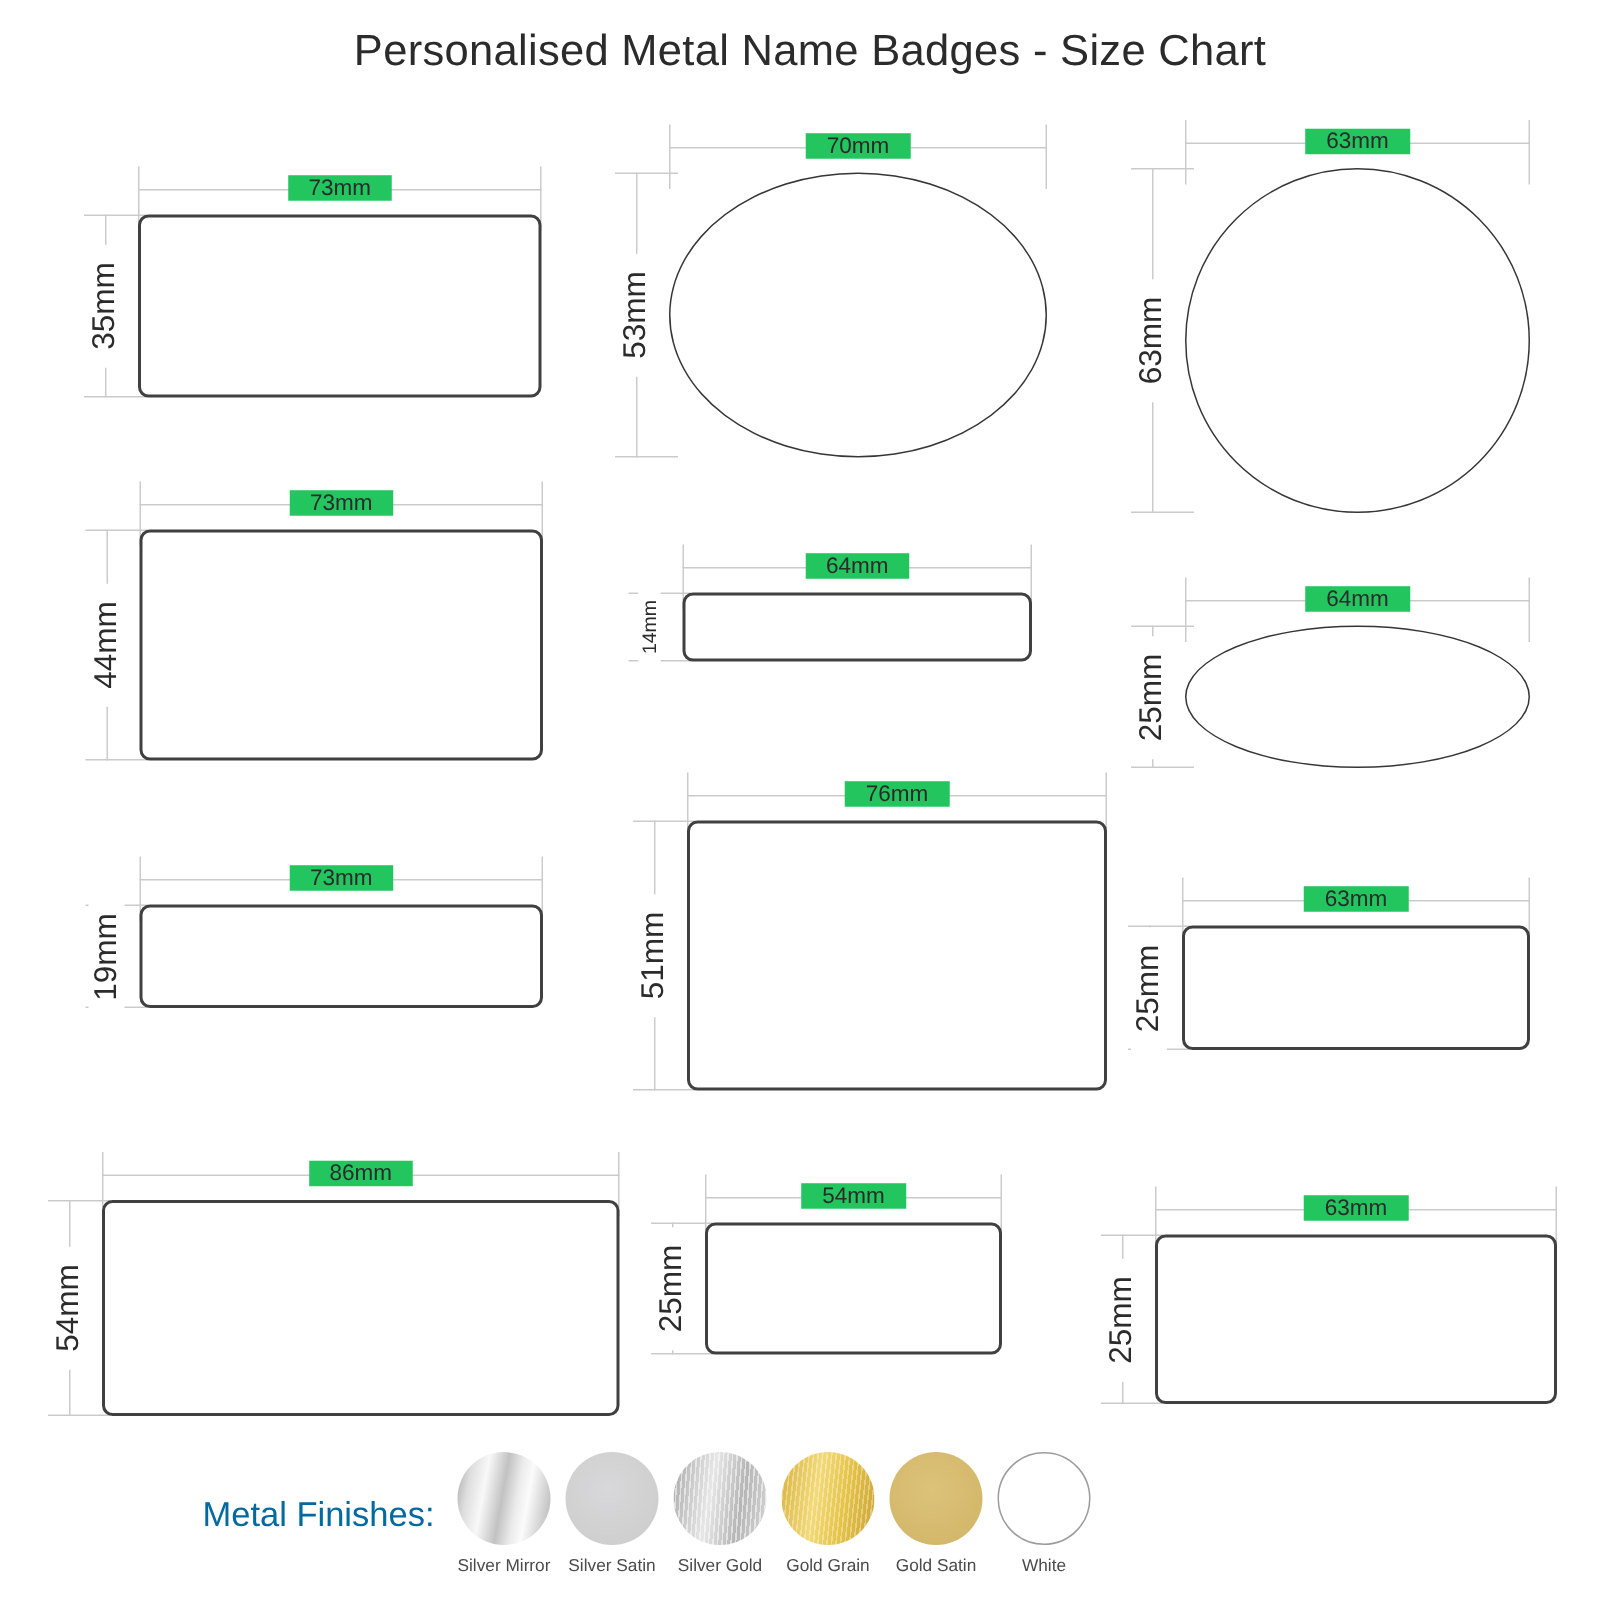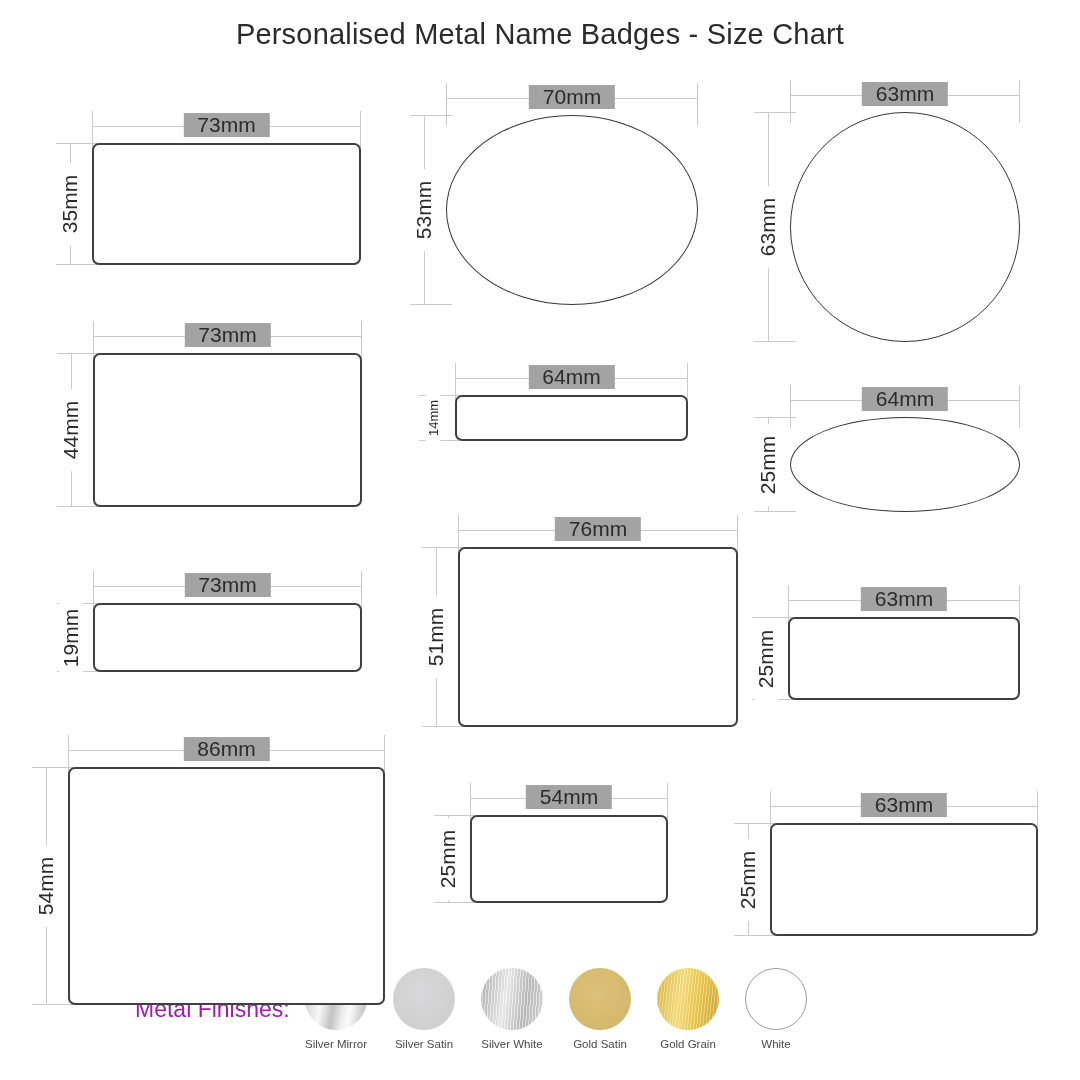--- a/index.html
+++ b/index.html
@@ -14,50 +14,50 @@
   .badge{position:absolute;}
   .b0{left:92px;top:143px;width:269px;height:122px;}
   .b1{left:446px;top:115px;width:252px;height:190px;}
   .b2{left:790px;top:112px;width:230px;height:230px;}
   .b3{left:93px;top:353px;width:269px;height:154px;}
   .b4{left:455px;top:395px;width:233px;height:46px;}
   .b5{left:790px;top:417px;width:230px;height:95px;}
   .b6{left:93px;top:603px;width:269px;height:69px;}
   .b7{left:430px;top:547px;width:280px;height:180px;margin-left:28px;}
   .b8{left:788px;top:617px;width:232px;height:83px;}
-  .b9{left:68px;top:767px;width:317px;height:238px;}
+  .b9{left:68px;top:800px;width:317px;height:144px;padding-left:28px;}
   .b10{left:470px;top:815px;width:198px;height:88px;}
   .b11{left:770px;top:823px;width:268px;height:113px;}
 
   .shape{position:absolute;inset:0;background:#fff;z-index:2;box-sizing:border-box;}
   .shape.rect{border:2px solid #404040;border-radius:7px;}
   .shape.ellipse,.shape.circle{border:1.5px solid #363636;border-radius:50%;}
 
   
   .dim-w{position:absolute;left:0;right:0;top:-34px;height:34px;}
   .dline{position:absolute;left:0;right:0;top:17px;height:1px;background:#cbcbcb;}
   .tick{position:absolute;width:1px;top:2px;height:43px;background:#cbcbcb;}
   .tl{left:0;}  .tr{right:0;}
   .dlabel{position:absolute;left:50%;top:17px;transform:translate(-50%,-54%);
-    background:#a3a3a3;padding:0 14px;font-size:21px;color:#2b2b2b;white-space:nowrap;z-index:1;}
+    background:#22c55e;padding:0 14px;font-size:15px;color:#2b2b2b;white-space:nowrap;z-index:1;}
 
   
   .dim-h{position:absolute;top:0;bottom:0;left:-46px;width:46px;}
   .vline{position:absolute;top:0;bottom:0;right:21px;width:1px;background:#cbcbcb;}
   .htick{position:absolute;height:1px;right:-6px;width:42px;background:#cbcbcb;}
   .tt{top:0;}  .tb{bottom:0;}
   .dlabel-v{position:absolute;left:24px;top:50%;
     transform:translate(-50%,-50%) rotate(-90deg);
     background:#fff;padding:0 12px;font-size:21px;color:#2b2b2b;white-space:nowrap;z-index:1;}
   .short .dlabel-v{font-size:13px;padding:0 6px;}
 
   
   .finishes{position:absolute;left:0;top:968px;width:1080px;height:100px;}
-  .finishes-label{position:absolute;left:135px;top:28px;font-size:23px;color:#a21caf;}
-  .finishes-list{position:absolute;left:300px;top:0;display:flex;gap:16px;}
+  .finishes-label{position:absolute;left:135px;top:28px;font-size:23px;color:#0369a1;}
+  .finishes-list{position:absolute;left:300px;top:0;display:flex;}
   .finish{width:72px;display:flex;flex-direction:column;align-items:center;}
   .swatch{width:62px;height:62px;border-radius:50%;box-sizing:border-box;}
   .flabel{margin-top:8px;font-size:11.5px;color:#4a4a4a;white-space:nowrap;}
 
   .swatch.silver-mirror{background:
     linear-gradient(100deg,#a6a6a6 0%,#dedede 15%,#f8f8f8 30%,#c2c2c2 48%,#ececec 62%,#fbfbfb 72%,#b0b0b0 100%);}
   .swatch.silver-satin{background:radial-gradient(circle at 45% 40%,#d8d8da 0%,#cecece 80%);}
   .swatch.silver-grain{background:
     repeating-linear-gradient(94deg,rgba(255,255,255,0.55) 0 1px,rgba(255,255,255,0) 1px 3px),
     linear-gradient(100deg,#a9a9a9 0%,#e7e7e7 40%,#b6b6b6 70%,#d6d6d6 100%);}
@@ -264,29 +264,29 @@
         <div class="finish">
           <span class="swatch silver-mirror"></span>
           <span class="flabel">Silver Mirror</span>
         </div>
         <div class="finish">
           <span class="swatch silver-satin"></span>
           <span class="flabel">Silver Satin</span>
         </div>
         <div class="finish">
           <span class="swatch silver-grain"></span>
-          <span class="flabel">Silver White</span>
+          <span class="flabel">Silver Gold</span>
+        </div>
+        <div class="finish">
+          <span class="swatch gold-grain"></span>
+          <span class="flabel">Gold Grain</span>
         </div>
         <div class="finish">
           <span class="swatch gold-satin"></span>
           <span class="flabel">Gold Satin</span>
         </div>
         <div class="finish">
-          <span class="swatch gold-grain"></span>
-          <span class="flabel">Gold Grain</span>
-        </div>
-        <div class="finish">
           <span class="swatch white"></span>
           <span class="flabel">White</span>
         </div>
       </div>
   </div>
 </div>
 
 </body></html>

